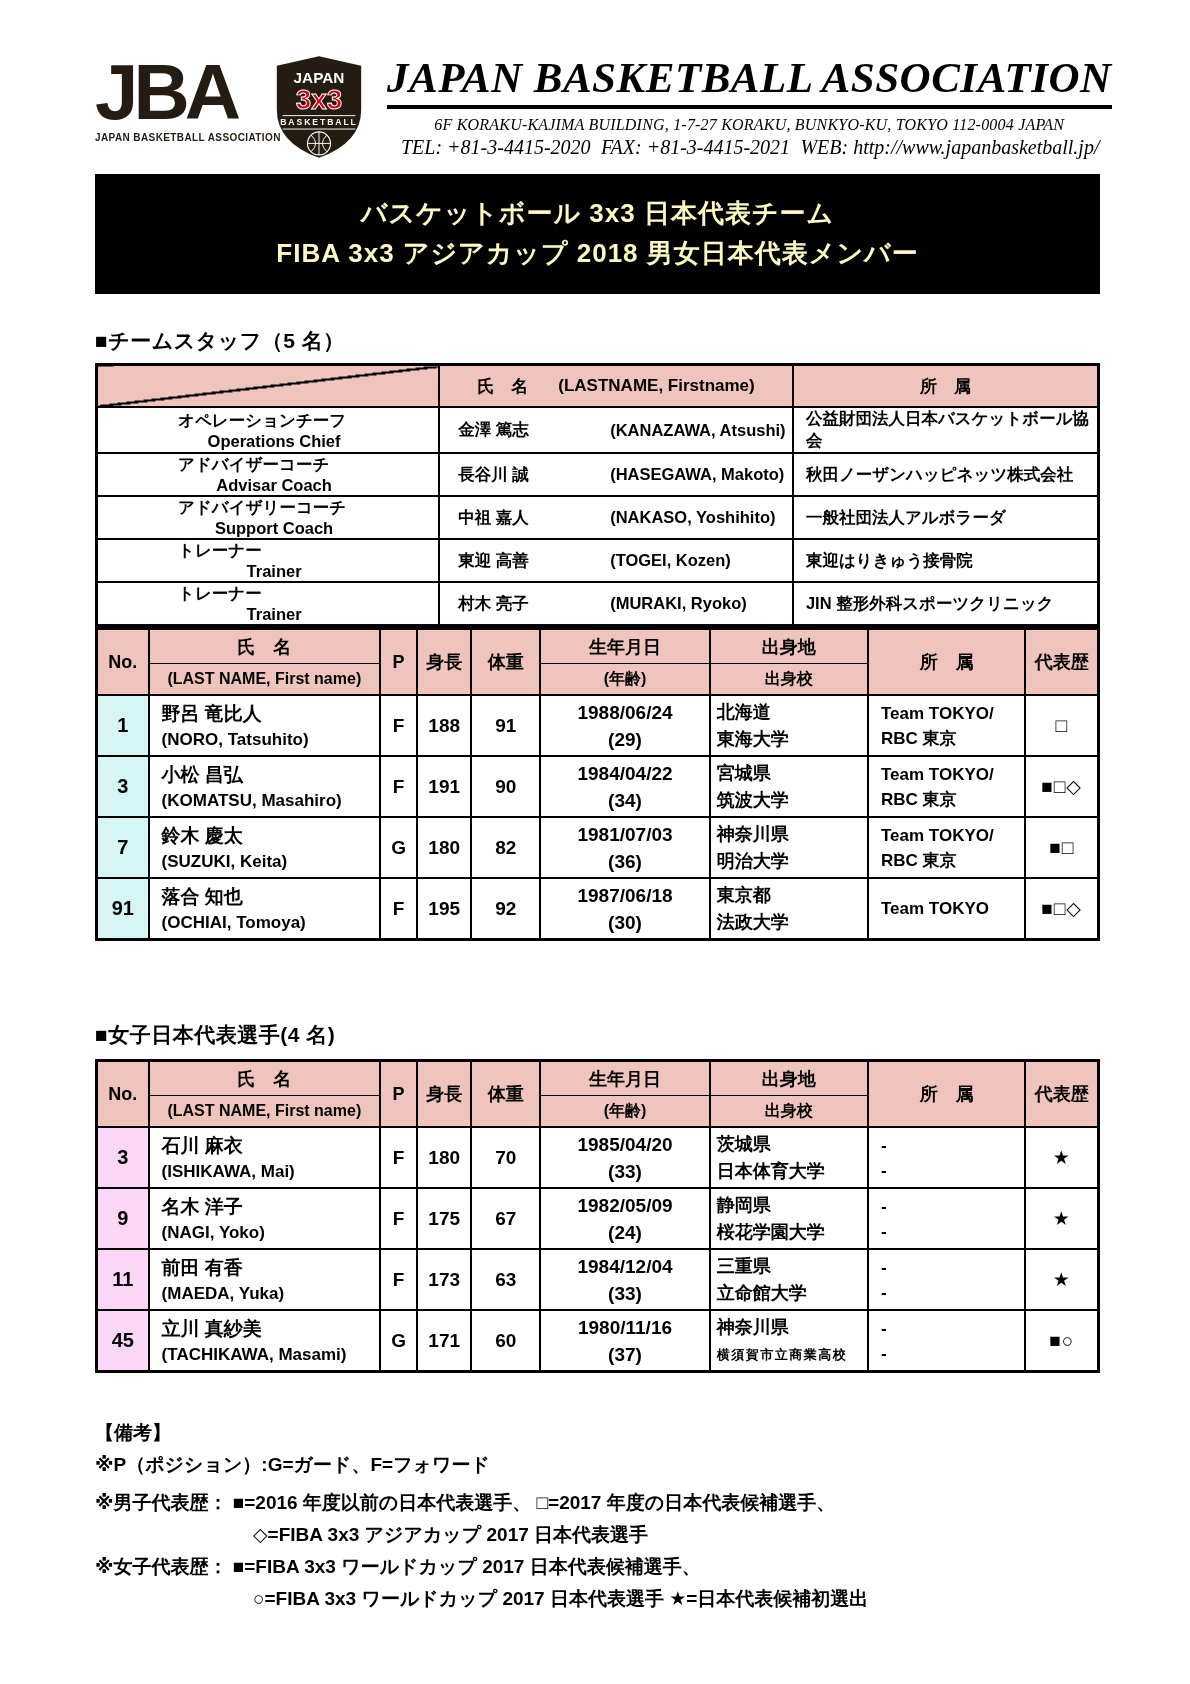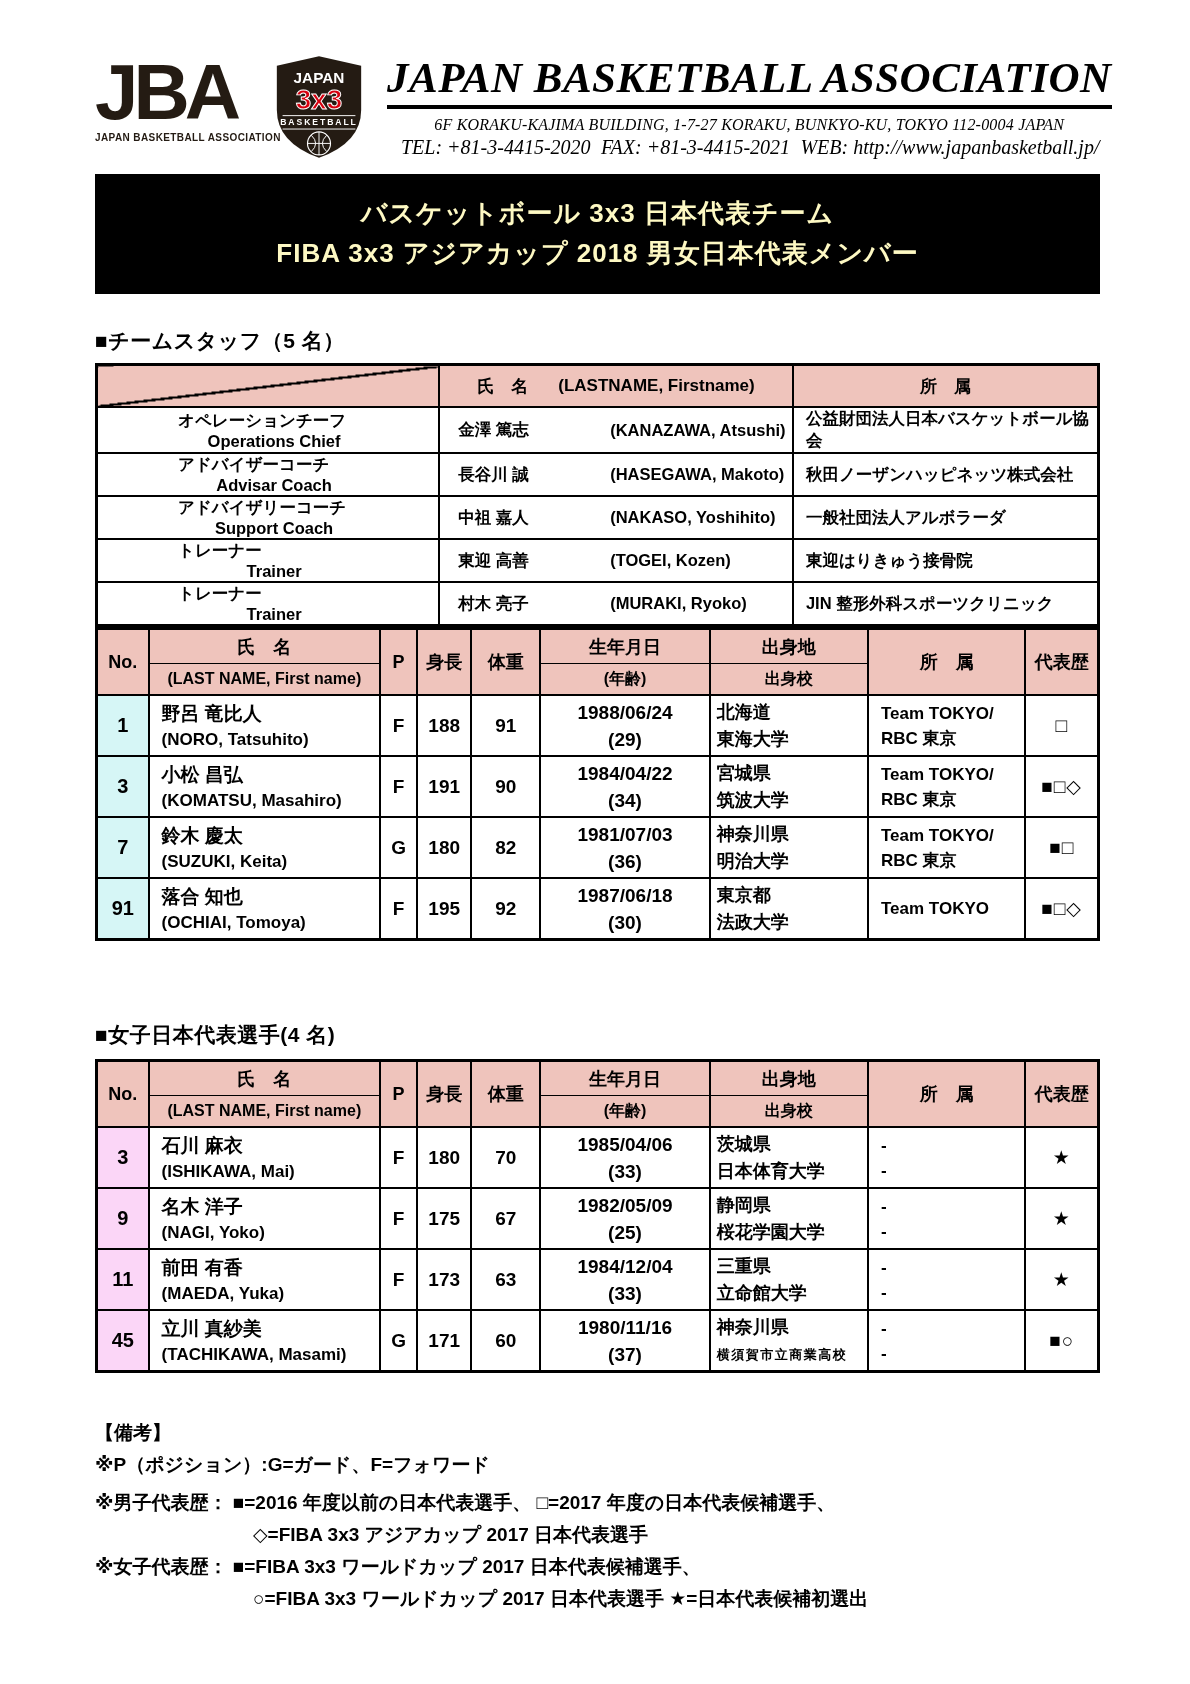--- a/index.html
+++ b/index.html
@@ -425,21 +425,21 @@
             <div class="v2">
               <div class="nm1">石川 麻衣</div>
               <div class="nm2">(ISHIKAWA, Mai)</div>
             </div>
           </td>
       <td class="cell-center">F</td>
       <td class="cell-center">180</td>
       <td class="cell-center">70</td>
       <td>
             <div class="v2">
-              <div class="dob1">1985/04/06</div>
+              <div class="dob1">1985/04/20</div>
               <div class="dob2">(33)</div>
             </div>
           </td>
       <td class="cell-origin">
             <div class="v2">
               <div class="or1">茨城県</div>
               <div class="or1">日本体育大学</div>
             </div>
           </td>
       <td class="cell-aff">
@@ -457,21 +457,21 @@
               <div class="nm1">名木 洋子</div>
               <div class="nm2">(NAGI, Yoko)</div>
             </div>
           </td>
       <td class="cell-center">F</td>
       <td class="cell-center">175</td>
       <td class="cell-center">67</td>
       <td>
             <div class="v2">
               <div class="dob1">1982/05/09</div>
-              <div class="dob2">(25)</div>
+              <div class="dob2">(24)</div>
             </div>
           </td>
       <td class="cell-origin">
             <div class="v2">
               <div class="or1">静岡県</div>
               <div class="or1">桜花学園大学</div>
             </div>
           </td>
       <td class="cell-aff">
             <div class="v2">

